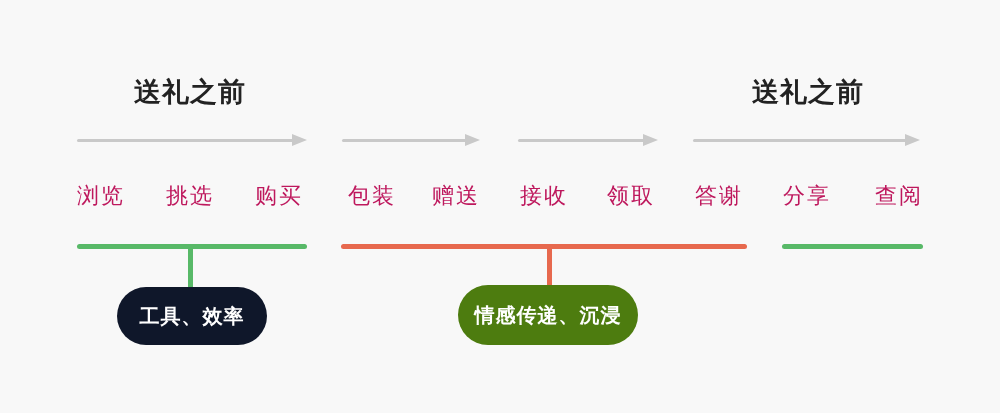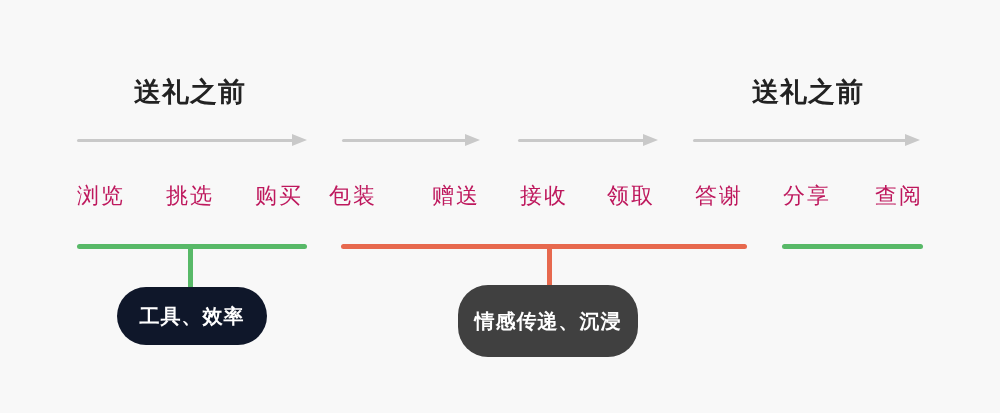--- a/index.html
+++ b/index.html
@@ -85,23 +85,23 @@
     white-space: nowrap;
   }
   .badge-green {
     left: 117px; top: 287px;
     width: 150px; height: 58px;
     border-radius: 29px;
     background: #0f172a;
   }
   .badge-red {
     left: 458px; top: 285px;
-    width: 180px; height: 72px;
+    width: 180px; height: 60px;
     border-radius: 30px;
-    background: #404040;
+    background: #4d7c0f;
     font-family: Liberation Serif, serif;
   }
 </style>
 </head>
 <body>
 
 <div class="stage">
 
   <div class="phase-title" style="left:190px">送礼之前</div>
   <div class="phase-title" style="left:808px">送礼之前</div>
@@ -119,21 +119,21 @@
     <div class="arrow-head"></div>
   </div>
   <div class="arrow" style="left:693px;width:227px">
     <div class="arrow-shaft"></div>
     <div class="arrow-head"></div>
   </div>
 
   <div class="step" style="left:101px">浏览</div>
   <div class="step" style="left:190px">挑选</div>
   <div class="step" style="left:279px">购买</div>
-  <div class="step" style="left:353px">包装</div>
+  <div class="step" style="left:372px">包装</div>
   <div class="step" style="left:456px">赠送</div>
   <div class="step" style="left:544px">接收</div>
   <div class="step" style="left:631px">领取</div>
   <div class="step" style="left:719px">答谢</div>
   <div class="step" style="left:807px">分享</div>
   <div class="step" style="left:899px">查阅</div>
 
   <div class="underline c-green" style="left:77px;width:230px"></div>
   <div class="underline c-red" style="left:341px;width:406px"></div>
   <div class="underline c-green" style="left:782px;width:141px"></div>

